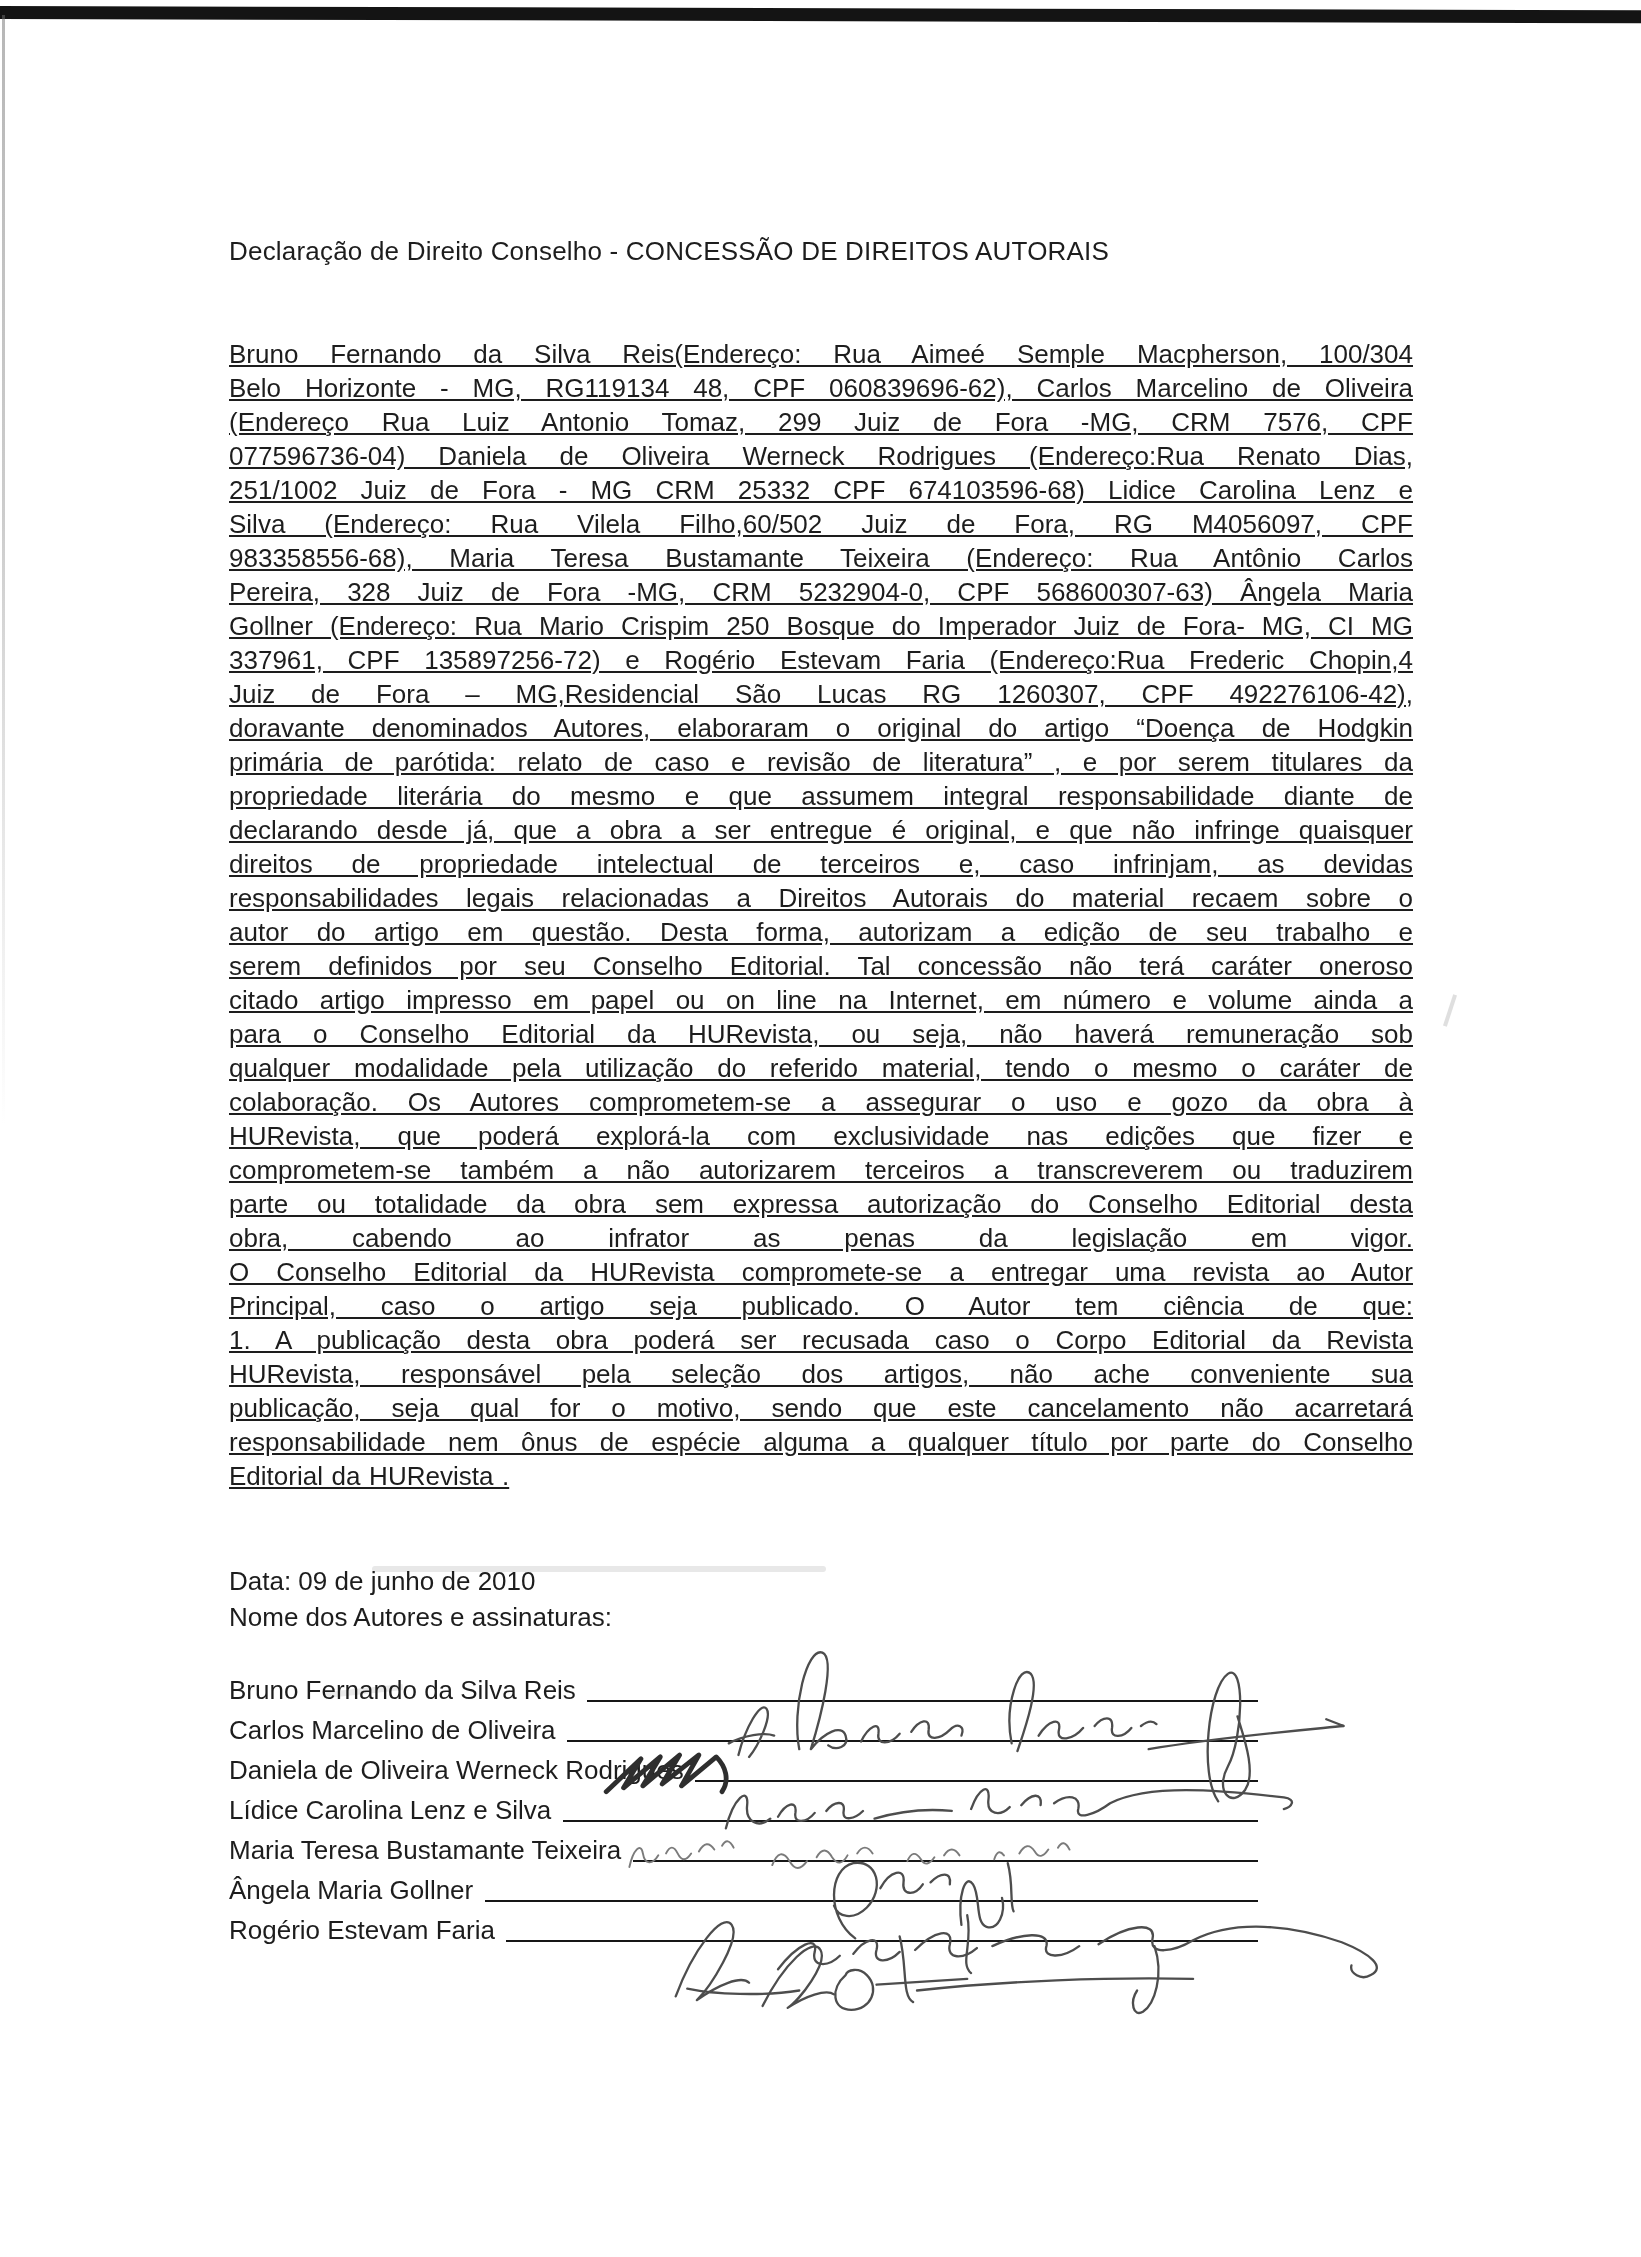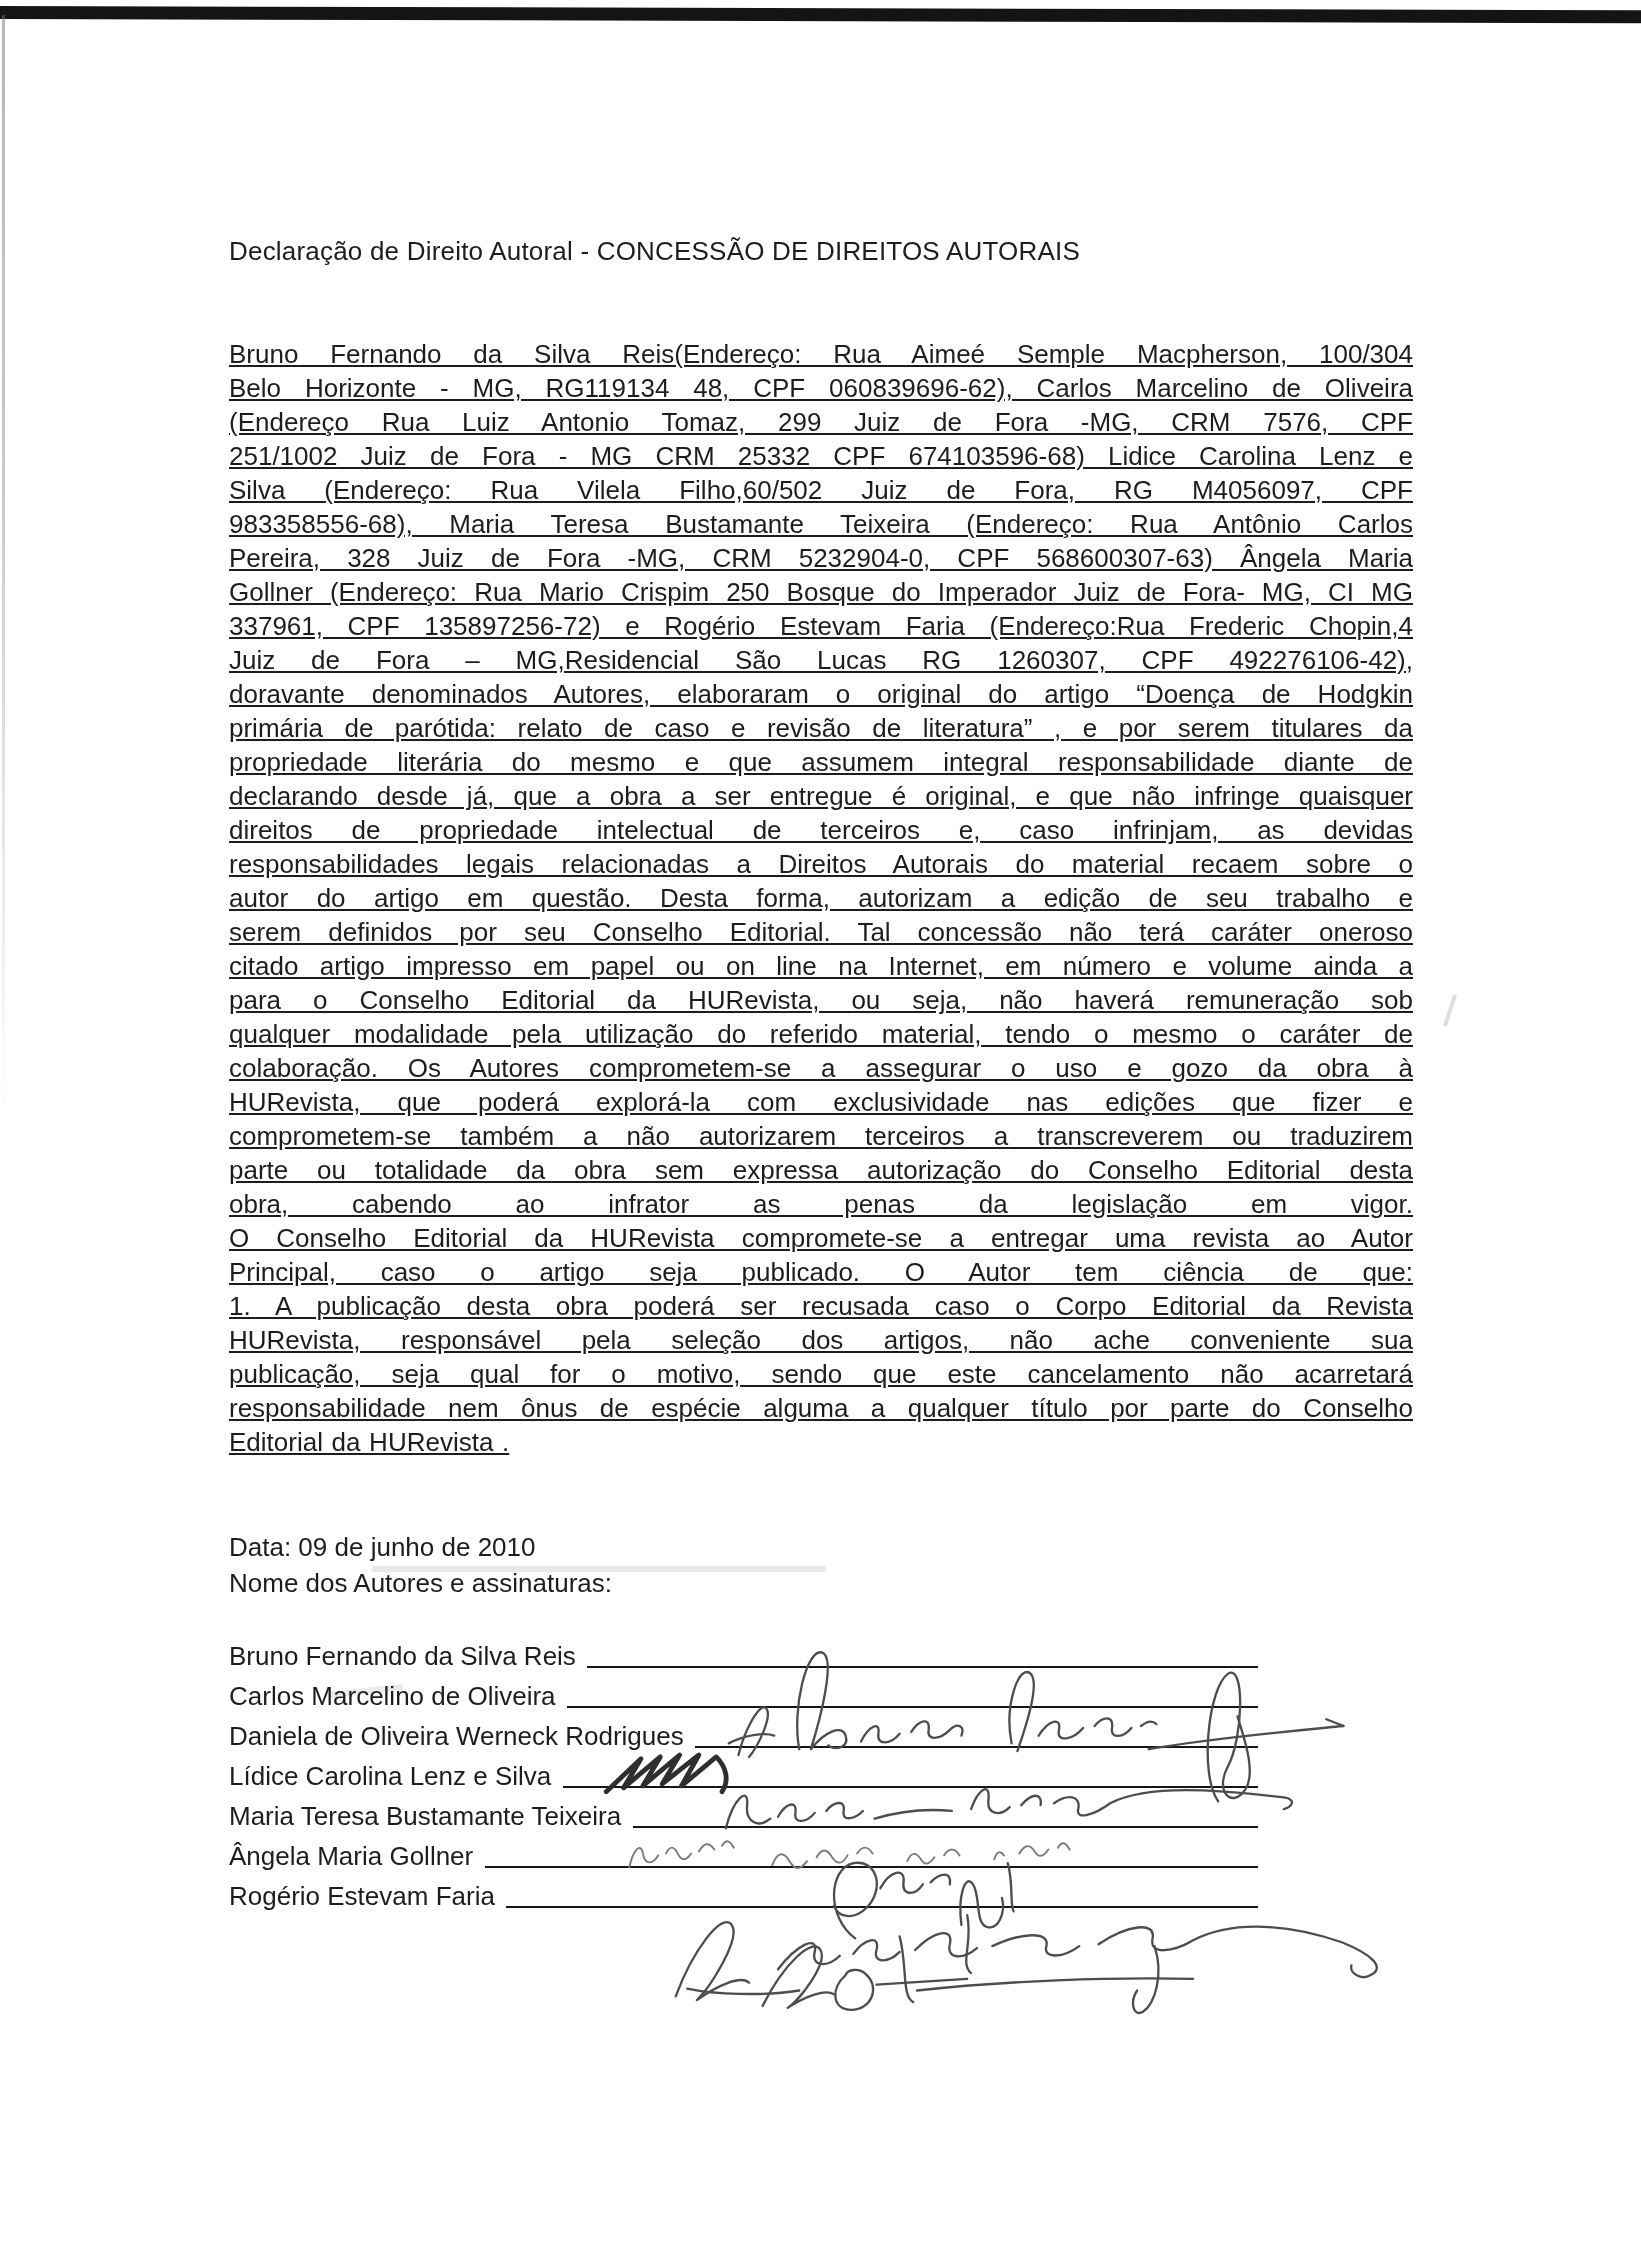--- a/index.html
+++ b/index.html
@@ -39,26 +39,27 @@
 
 <div class="page">
 
   <div class="top-band"></div>
   <div class="left-edge"></div>
   <div class="smudge1"></div>
   <div class="smudge2"></div>
   <div class="smudge3"></div>
 
   <div class="content">
-    <p class="title">Declaração de Direito Autoral - CONCESSÃO DE DIREITOS AUTORAIS</p>
+    <p class="title">Declaração de Direito Conselho - CONCESSÃO DE DIREITOS AUTORAIS</p>
 
     <div class="body-block">
         <div class="bline">Bruno Fernando da Silva Reis(Endereço: Rua Aimeé Semple Macpherson, 100/304</div>
         <div class="bline">Belo Horizonte - MG, RG119134 48, CPF 060839696-62), Carlos Marcelino de Oliveira</div>
         <div class="bline">(Endereço Rua Luiz Antonio Tomaz, 299 Juiz de Fora -MG, CRM 7576, CPF</div>
+        <div class="bline">077596736-04) Daniela de Oliveira Werneck Rodrigues (Endereço:Rua Renato Dias,</div>
         <div class="bline">251/1002 Juiz de Fora - MG CRM 25332 CPF 674103596-68) Lidice Carolina Lenz e</div>
         <div class="bline">Silva (Endereço: Rua Vilela Filho,60/502 Juiz de Fora, RG M4056097, CPF</div>
         <div class="bline">983358556-68), Maria Teresa Bustamante Teixeira (Endereço: Rua Antônio Carlos</div>
         <div class="bline">Pereira, 328 Juiz de Fora -MG, CRM 5232904-0, CPF 568600307-63) Ângela Maria</div>
         <div class="bline">Gollner (Endereço: Rua Mario Crispim 250 Bosque do Imperador Juiz de Fora- MG, CI MG</div>
         <div class="bline">337961, CPF 135897256-72) e Rogério Estevam Faria (Endereço:Rua Frederic Chopin,4</div>
         <div class="bline">Juiz de Fora – MG,Residencial São Lucas RG 1260307, CPF 492276106-42),</div>
         <div class="bline">doravante denominados Autores, elaboraram o original do artigo “Doença de Hodgkin</div>
         <div class="bline">primária de parótida: relato de caso e revisão de literatura” , e por serem titulares da</div>
         <div class="bline">propriedade literária do mesmo e que assumem integral responsabilidade diante de</div>

